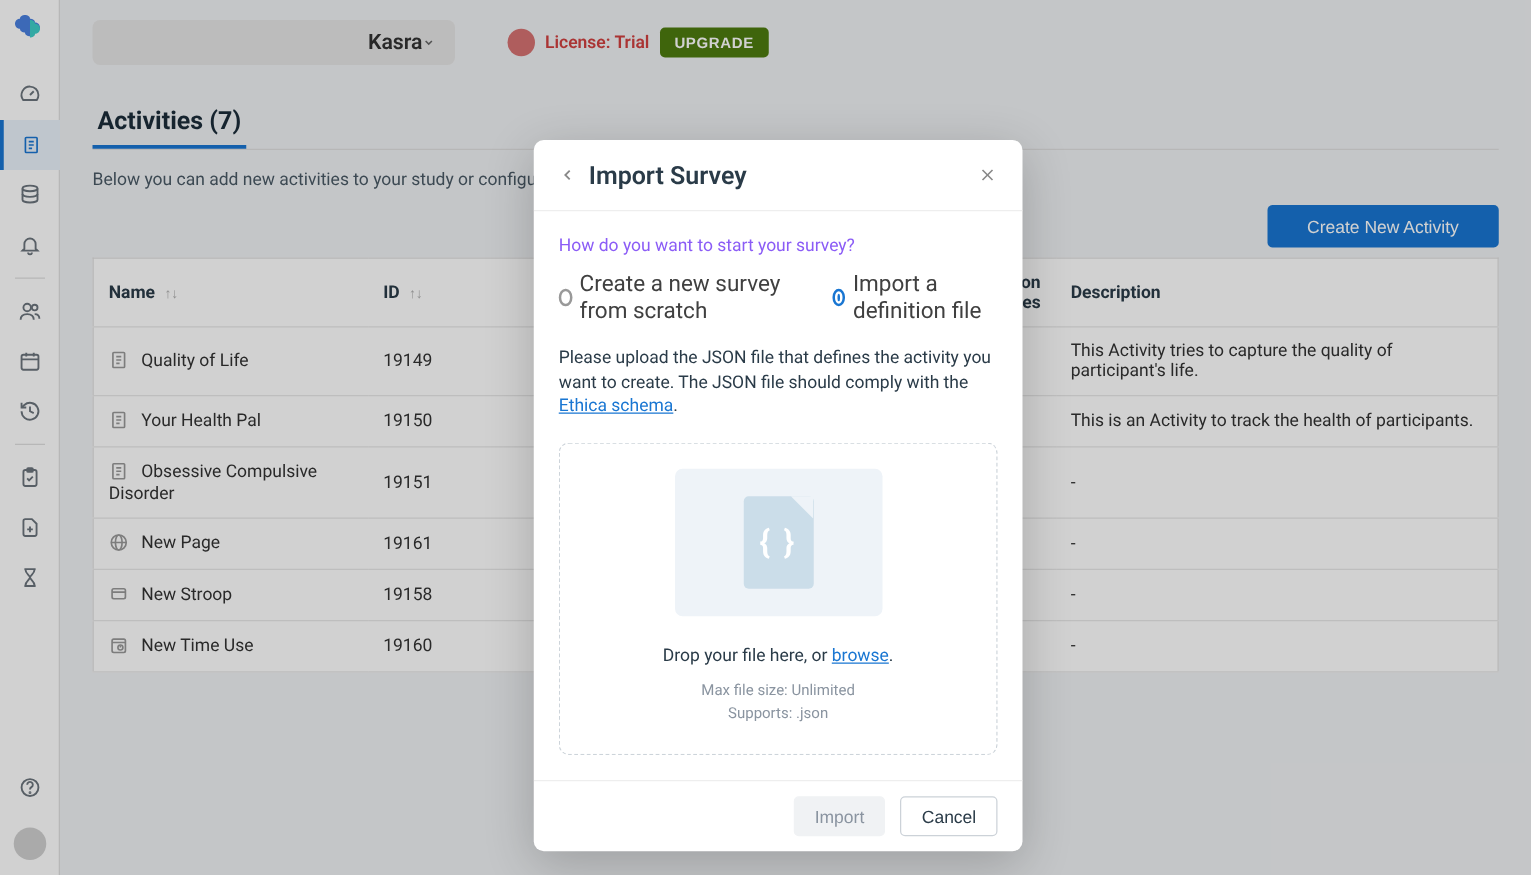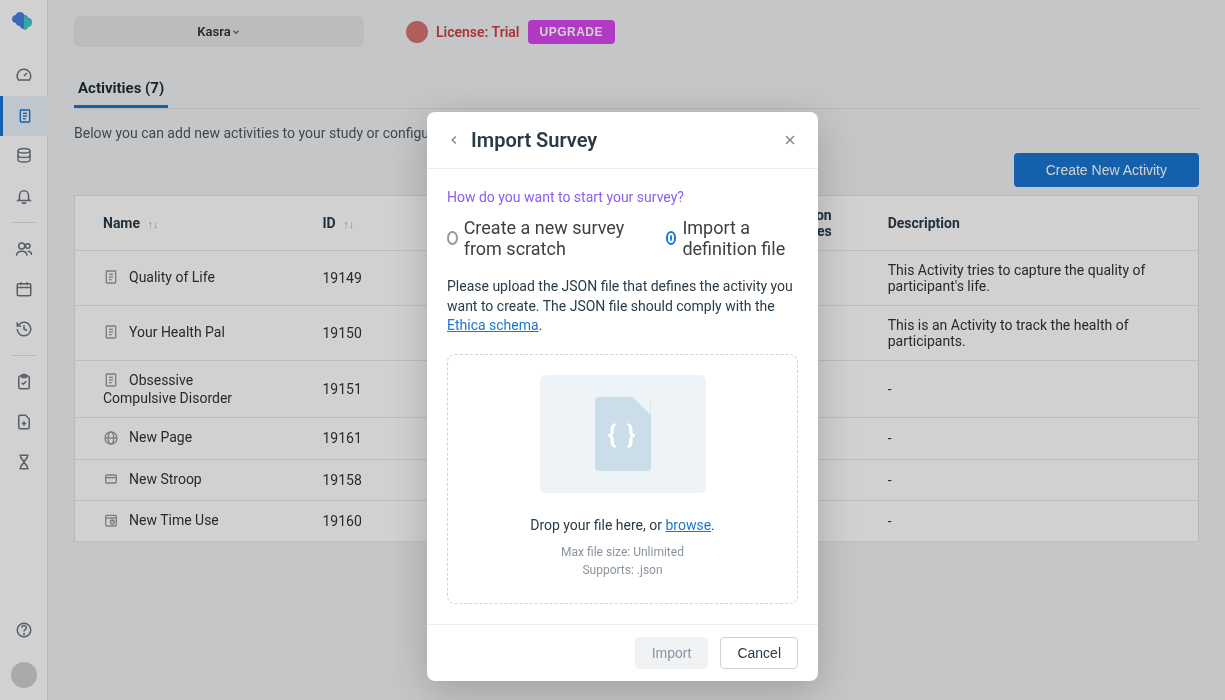--- a/index.html
+++ b/index.html
@@ -72,62 +72,62 @@
     align-items: center;
     gap: 18px;
     margin-bottom: 24px;
   }
   .workspace-select {
     background: #e6e6e6;
     border-radius: 6px;
     padding: 8px 16px;
     width: 290px;
     display: flex;
-    justify-content: center;
+    justify-content: flex-end;
     align-items: center;
     font-weight: 600;
-    font-size: 13px;
+    font-size: 17px;
   }
   .license {
     display: flex;
     align-items: center;
     gap: 8px;
     margin-left: 24px;
   }
   .virus-icon {
     width: 22px; height: 22px;
     border-radius: 50%;
     background: #d67272;
     position: relative;
   }
   .license-text {
     color: #d04040;
     font-weight: 600;
     font-size: 14px;
   }
   .upgrade-btn {
-    background: #d946ef;
+    background: #4d7c0f;
     color: #fff;
     border: none;
     padding: 5px 12px;
     border-radius: 4px;
     font-size: 12px;
     font-weight: 700;
     letter-spacing: 0.5px;
     cursor: pointer;
   }
   .tabs {
     border-bottom: 1px solid #e0e0e0;
     margin-bottom: 16px;
   }
   .tab {
     display: inline-block;
     padding: 8px 4px;
     font-weight: 700;
-    font-size: 15px;
+    font-size: 20px;
     color: #1c2d3a;
     border-bottom: 3px solid #1976d2;
   }
   .desc {
     color: #4a5a66;
     font-size: 14px;
     margin-bottom: 12px;
   }
   .create-row {
     display: flex;
@@ -146,21 +146,21 @@
   }
   table {
     width: 100%;
     border-collapse: collapse;
     background: #fff;
     border: 1px solid #e0e0e0;
     font-size: 14px;
   }
   th, td {
     text-align: left;
-    padding: 11px 28px;
+    padding: 11px 12px;
     border-bottom: 1px solid #e8e8e8;
   }
   th {
     color: #2a3b48;
     font-weight: 700;
     font-size: 14px;
   }
   .sort {
     color: #b0b0b0;
     font-size: 11px;

